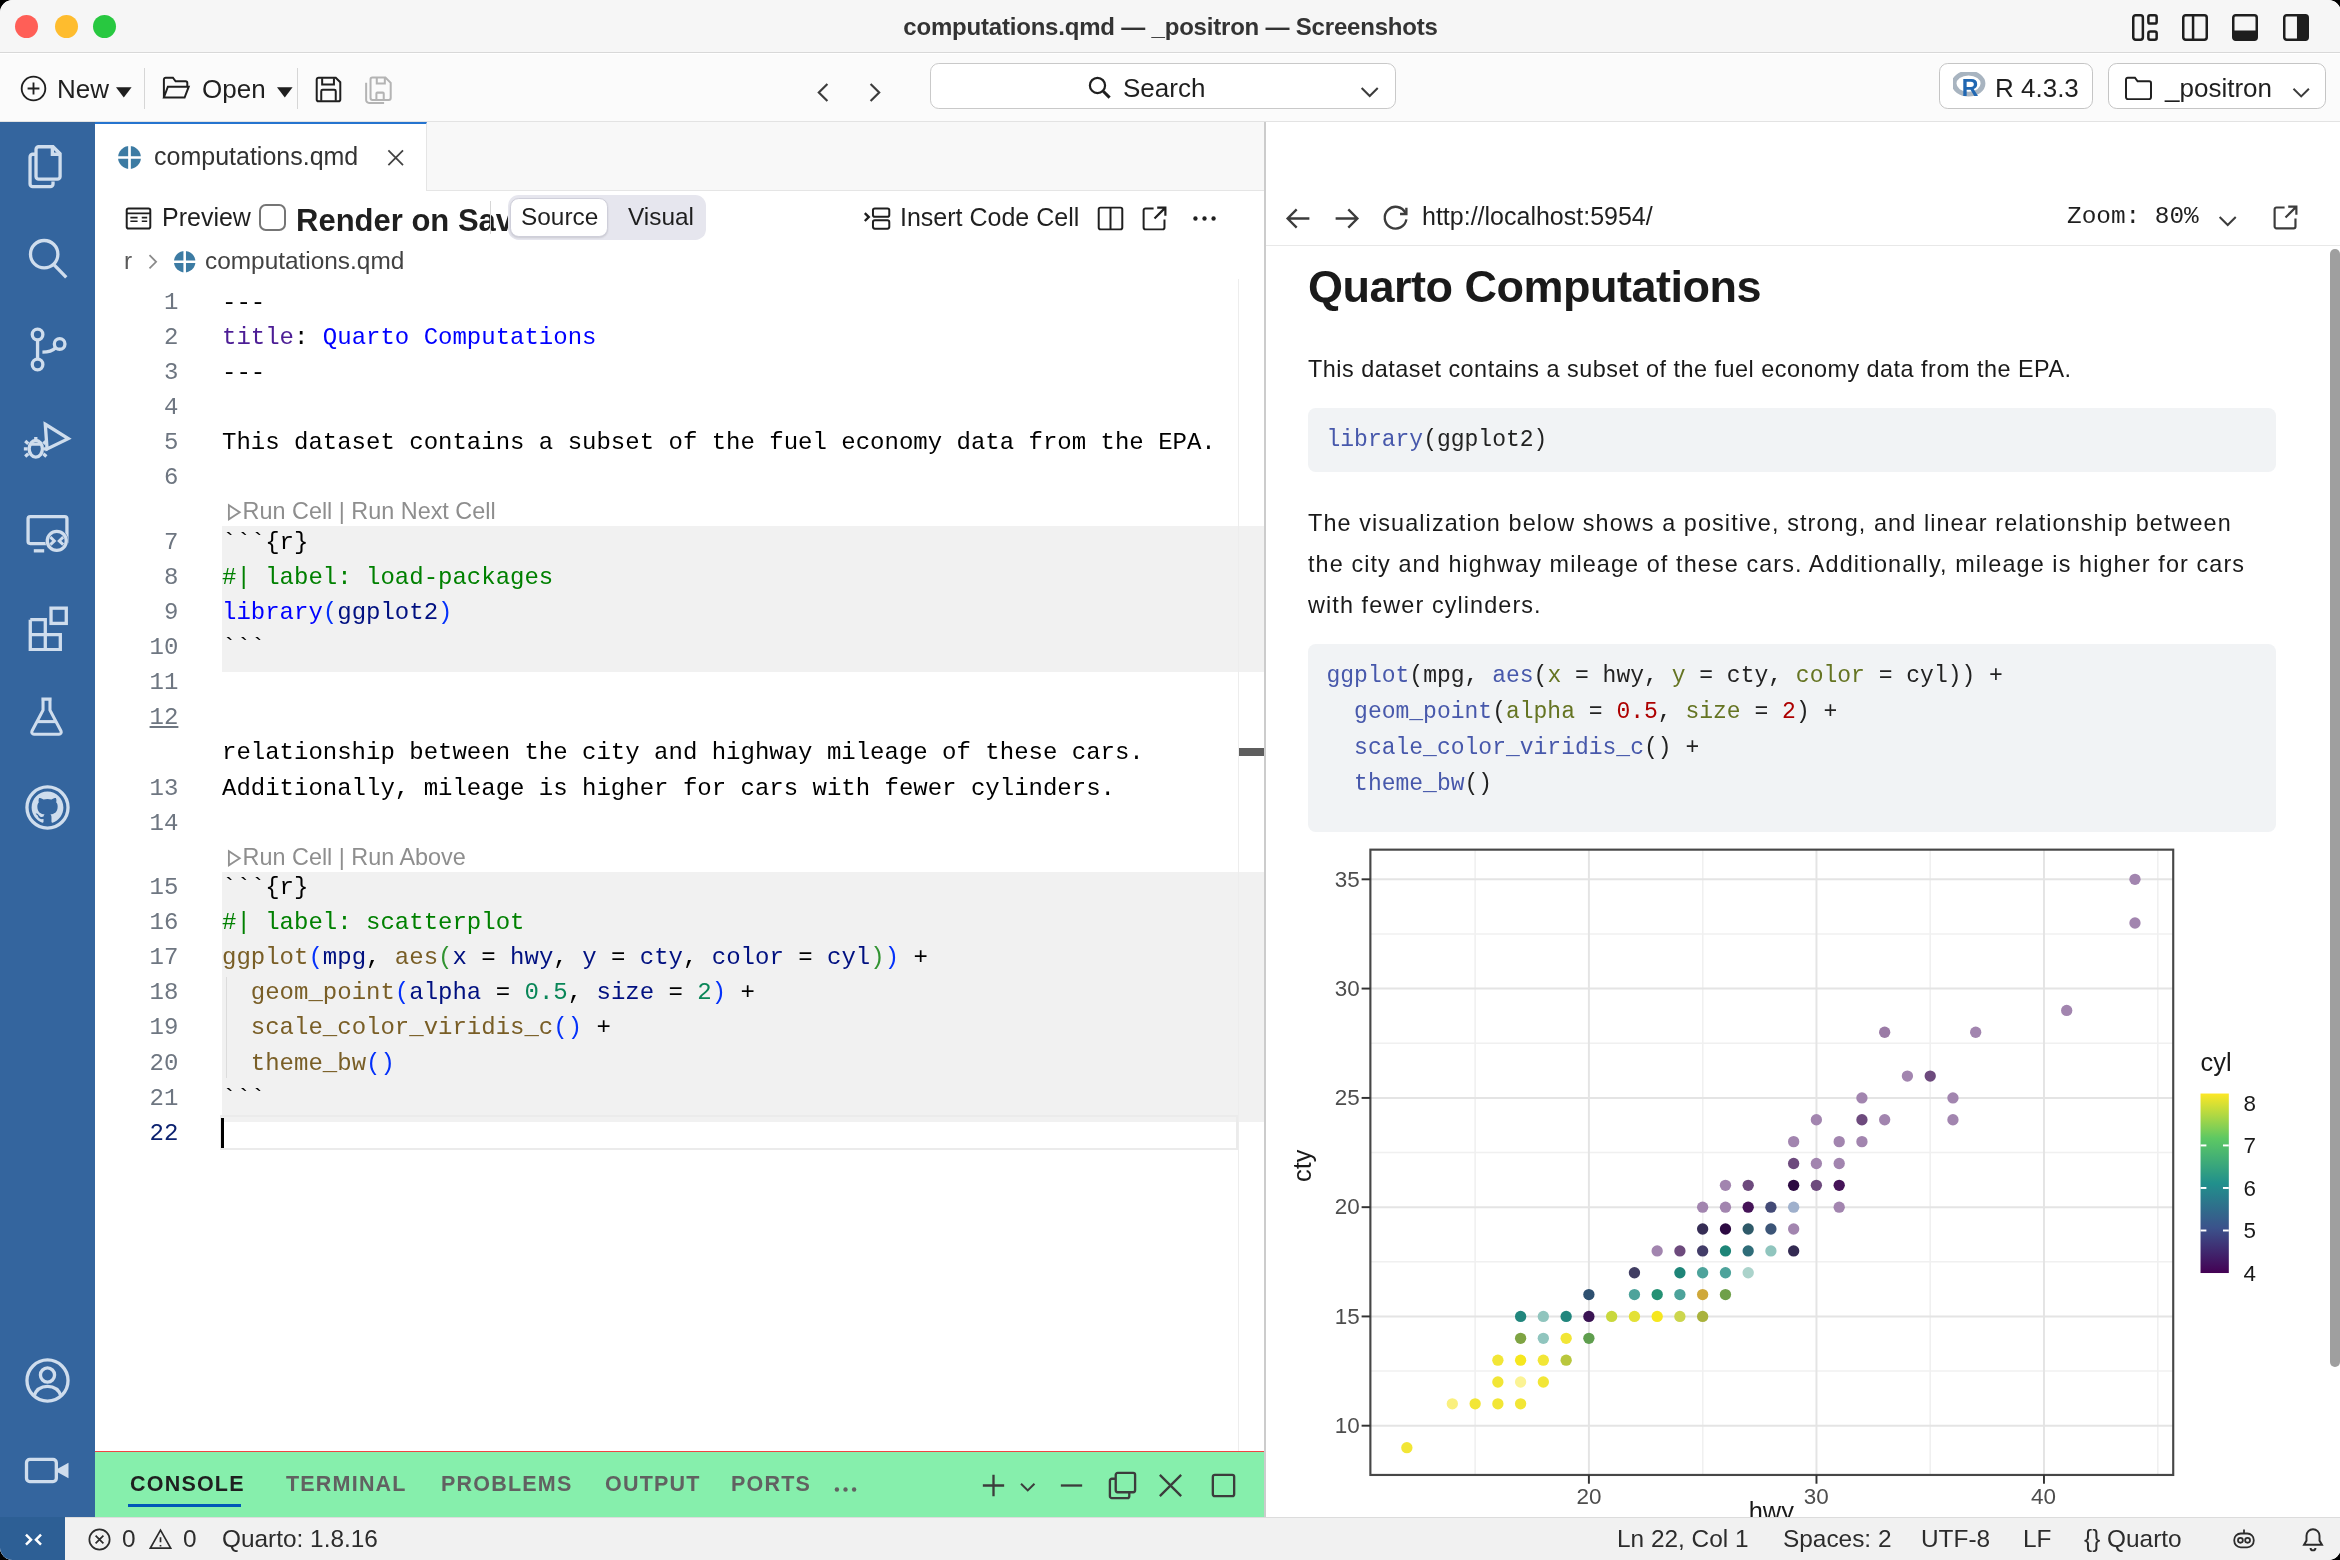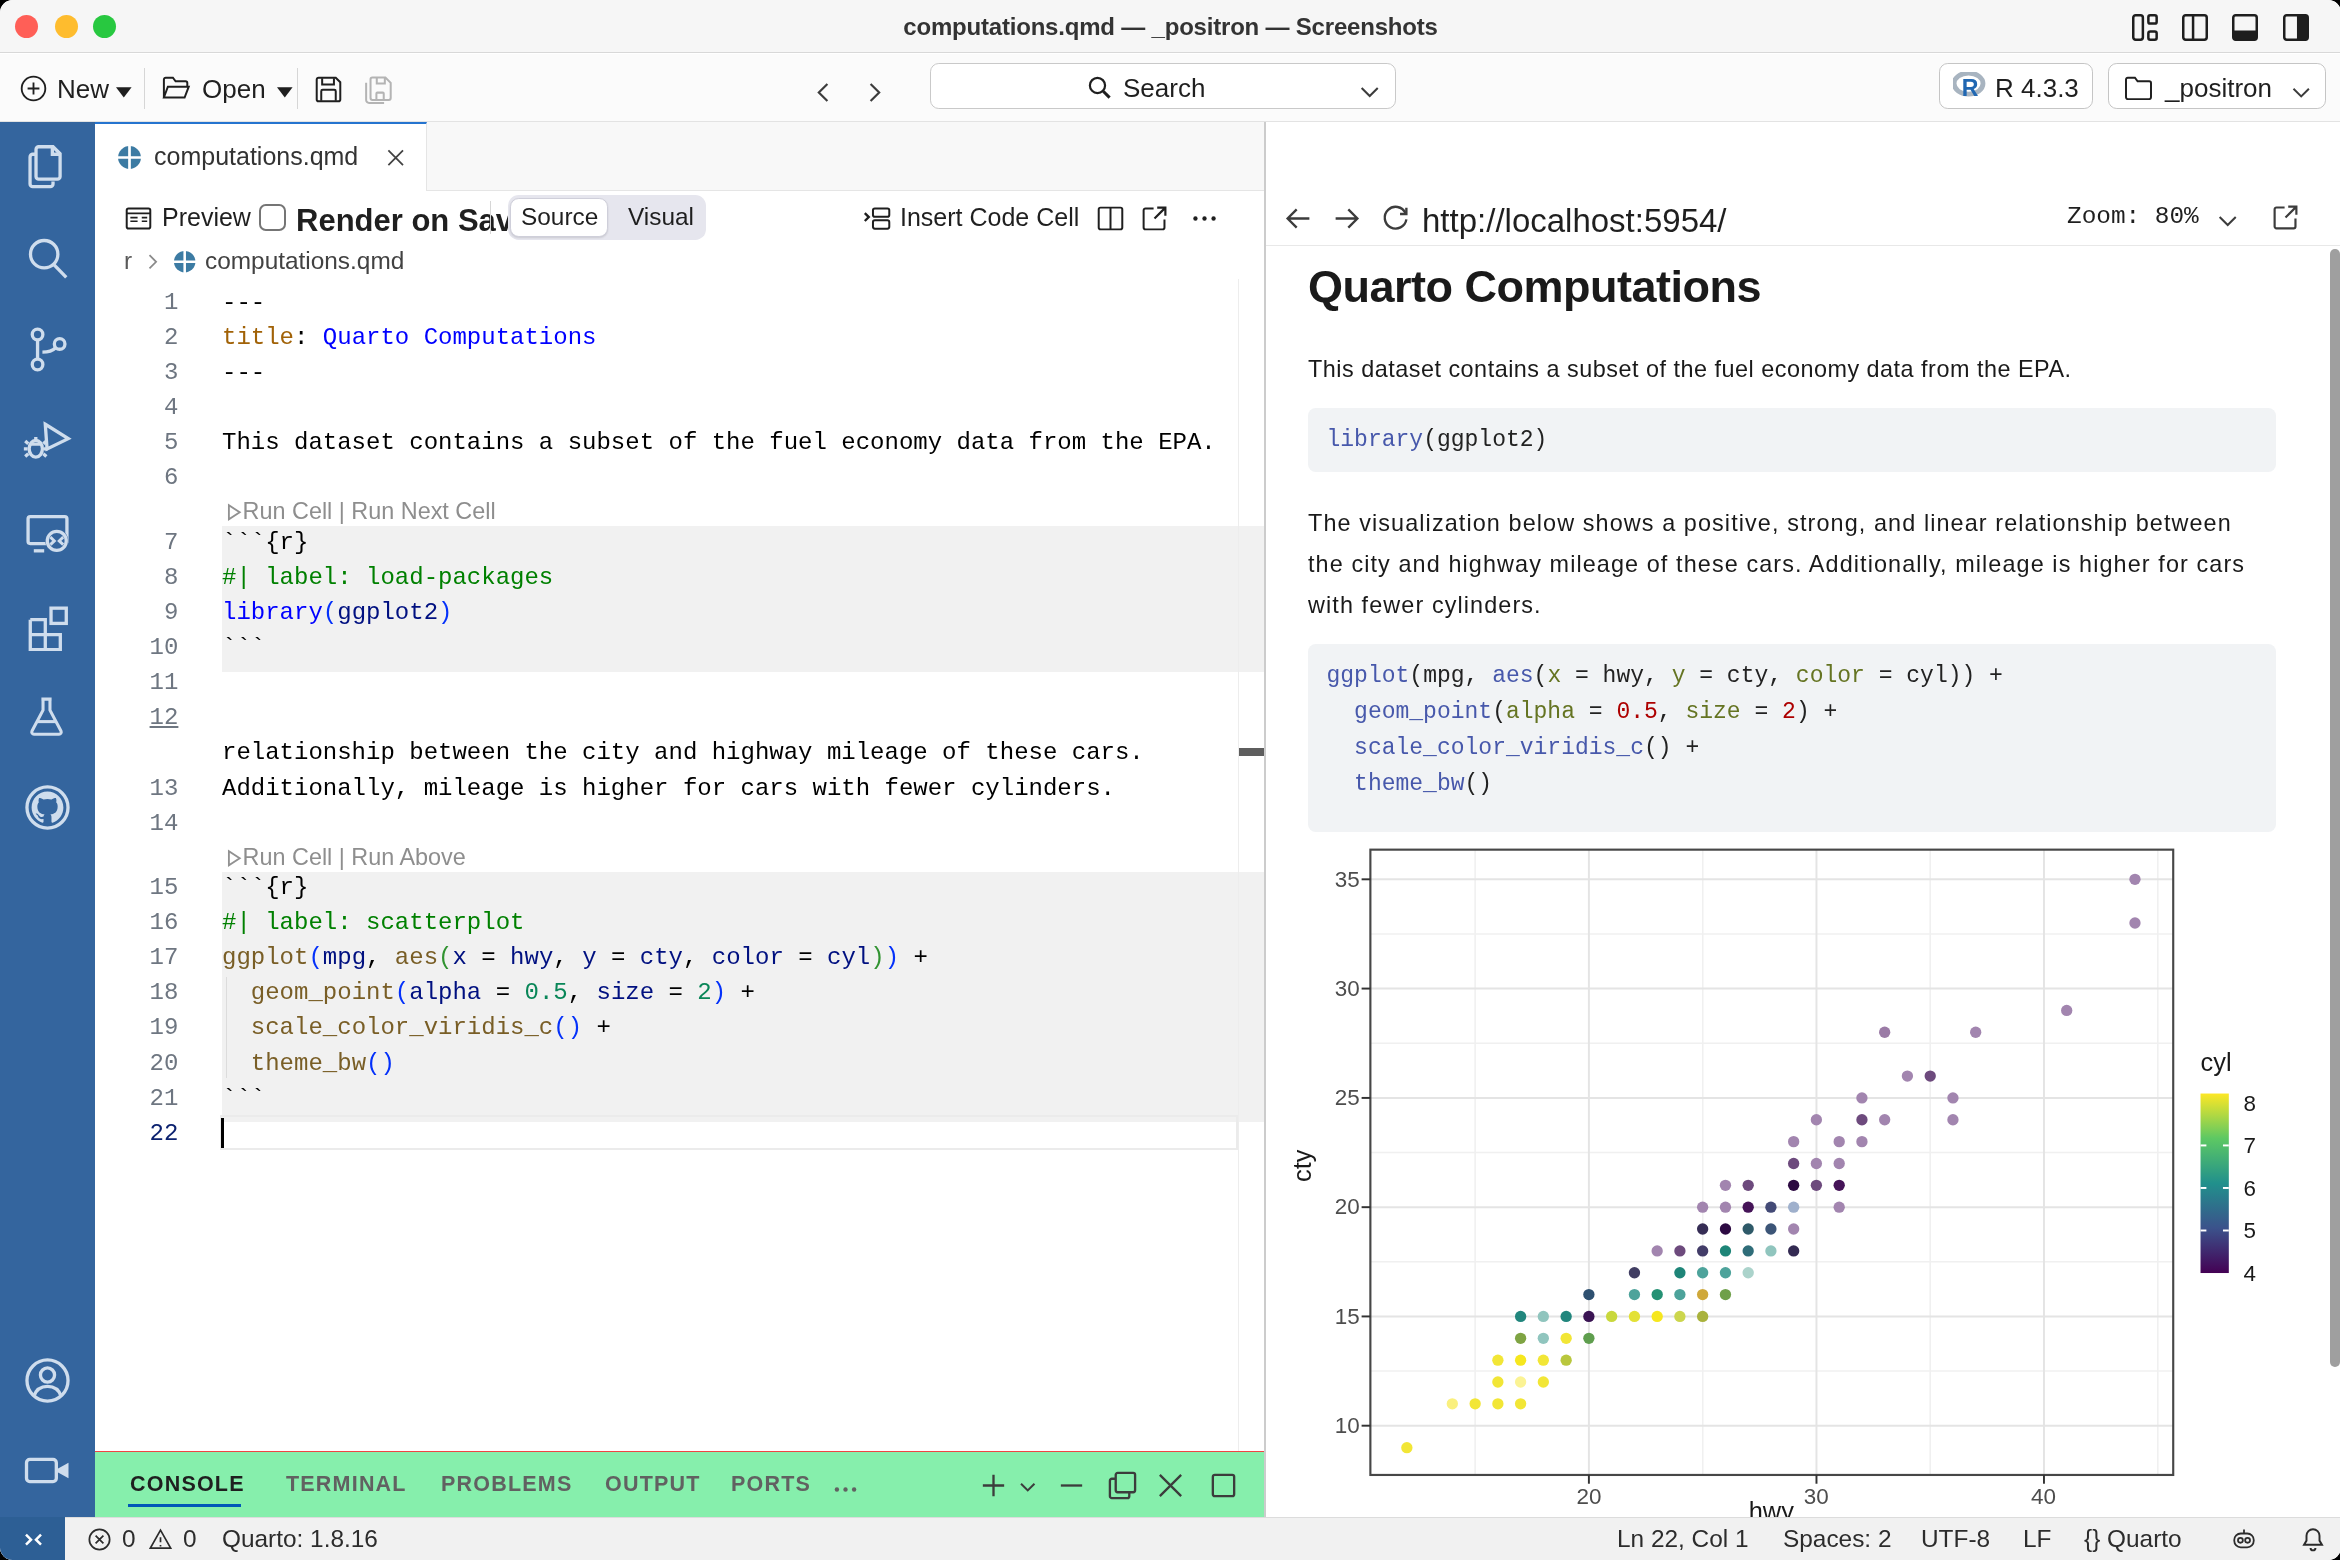--- a/index.html
+++ b/index.html
@@ -36,21 +36,21 @@
 #urlrow { position:absolute; left:0; top:69px; width:1075px; height:55px; background:#fff; border-bottom:1px solid #e8e8e8; }
 #viewer { position:absolute; left:0; top:124px; width:1075px; height:1272px; background:#fff; overflow:hidden; }
 
 #statusbar { position:absolute; left:0; top:1517px; width:2341px; height:43px; background:#f1f1f1; border-top:1px solid #dcdcdc; font-size:24.4px; color:#2c2c2c; }
 .sitem { position:absolute; top:0; height:43px; line-height:41px; }
 
 .vh1 { position:absolute; left:42px; font-weight:700; font-size:45px; color:#1a1a1a; letter-spacing:-0.5px; }
 .vpara { position:absolute; left:42px; font-size:23.4px; letter-spacing:0.5px; color:#1a1a1a; line-height:41px; }
 .vcode { position:absolute; left:42px; width:968px; background:#f1f3f5; border-radius:7.8px; }
 .vcl { position:absolute; left:18.5px; font-family:"Liberation Mono", monospace; font-size:23px; white-space:pre; color:#222; }
-.c-red{color:#a16207} .c-blu{color:#0000ff} .c-brk1{color:#0431fa} .c-brk2{color:#319331}
+.c-red{color:#4c1d95} .c-blu{color:#0000ff} .c-brk1{color:#0431fa} .c-brk2{color:#319331}
 .c-nav{color:#001080} .c-grn{color:#008000} .c-num{color:#098658} .c-fn{color:#795E26}
 .q-fn{color:#4758AB} .q-at{color:#657422} .q-dv{color:#AD0000}
 </style>
 </head>
 <body>
 <div id="win">
 
   <div id="titlebar">
     <div class="tl" style="left:14.6px; background:#ff5f57;"></div>
     <div class="tl" style="left:55px; background:#febc2e;"></div>
@@ -357,21 +357,21 @@
       <svg class="abs" style="left:17.6px;top:12.7px" width="29" height="29" viewBox="0 0 16 16" fill="none" stroke="#3c3c3c" stroke-width="1.3">
           <path d="M14 8H2M7 3L2 8l5 5"></path>
         </svg>
       <svg class="abs" style="left:66px;top:12.7px" width="29" height="29" viewBox="0 0 16 16" fill="none" stroke="#3c3c3c" stroke-width="1.3">
           <path d="M2 8h12M9 3l5 5-5 5"></path>
         </svg>
       <svg class="abs" style="left:115px;top:12.7px" width="29" height="29" viewBox="0 0 16 16" fill="none" stroke="#3c3c3c" stroke-width="1.3">
           <path d="M13.5 5A6 6 0 1 0 14 8.5"></path>
           <path d="M14 2v3.5h-3.5" fill="none"></path>
         </svg>
-      <div class="abs" style="left:156px;top:10.7px;font-size:33px;color:#1f1f1f;">http://localhost:5954/</div>
+      <div class="abs" style="left:156px;top:10.7px;font-size:25px;color:#1f1f1f;">http://localhost:5954/</div>
       <div class="abs" style="left:801px;top:11.7px;font-size:24.4px;color:#1f1f1f;font-family:Liberation Mono, monospace;">Zoom: 80%</div>
       <svg class="abs" style="left:950px;top:17.6px" width="23.4" height="23.4" viewBox="0 0 16 16" fill="none" stroke="#3c3c3c" stroke-width="1.4">
           <path d="M2.5 5.5L8 11l5.5-5.5"></path>
         </svg>
       <svg class="abs" style="left:1005px;top:11.7px" width="29" height="29" viewBox="0 0 16 16" fill="none" stroke="#3c3c3c" stroke-width="1.2">
           <path d="M13.5 8.5V13a1 1 0 0 1-1 1H3a1 1 0 0 1-1-1V3.5a1 1 0 0 1 1-1h4.5"></path>
           <path d="M9.5 2h4.5v4.5M14 2L8 8"></path>
         </svg>
     </div>
     <div id="viewer">

